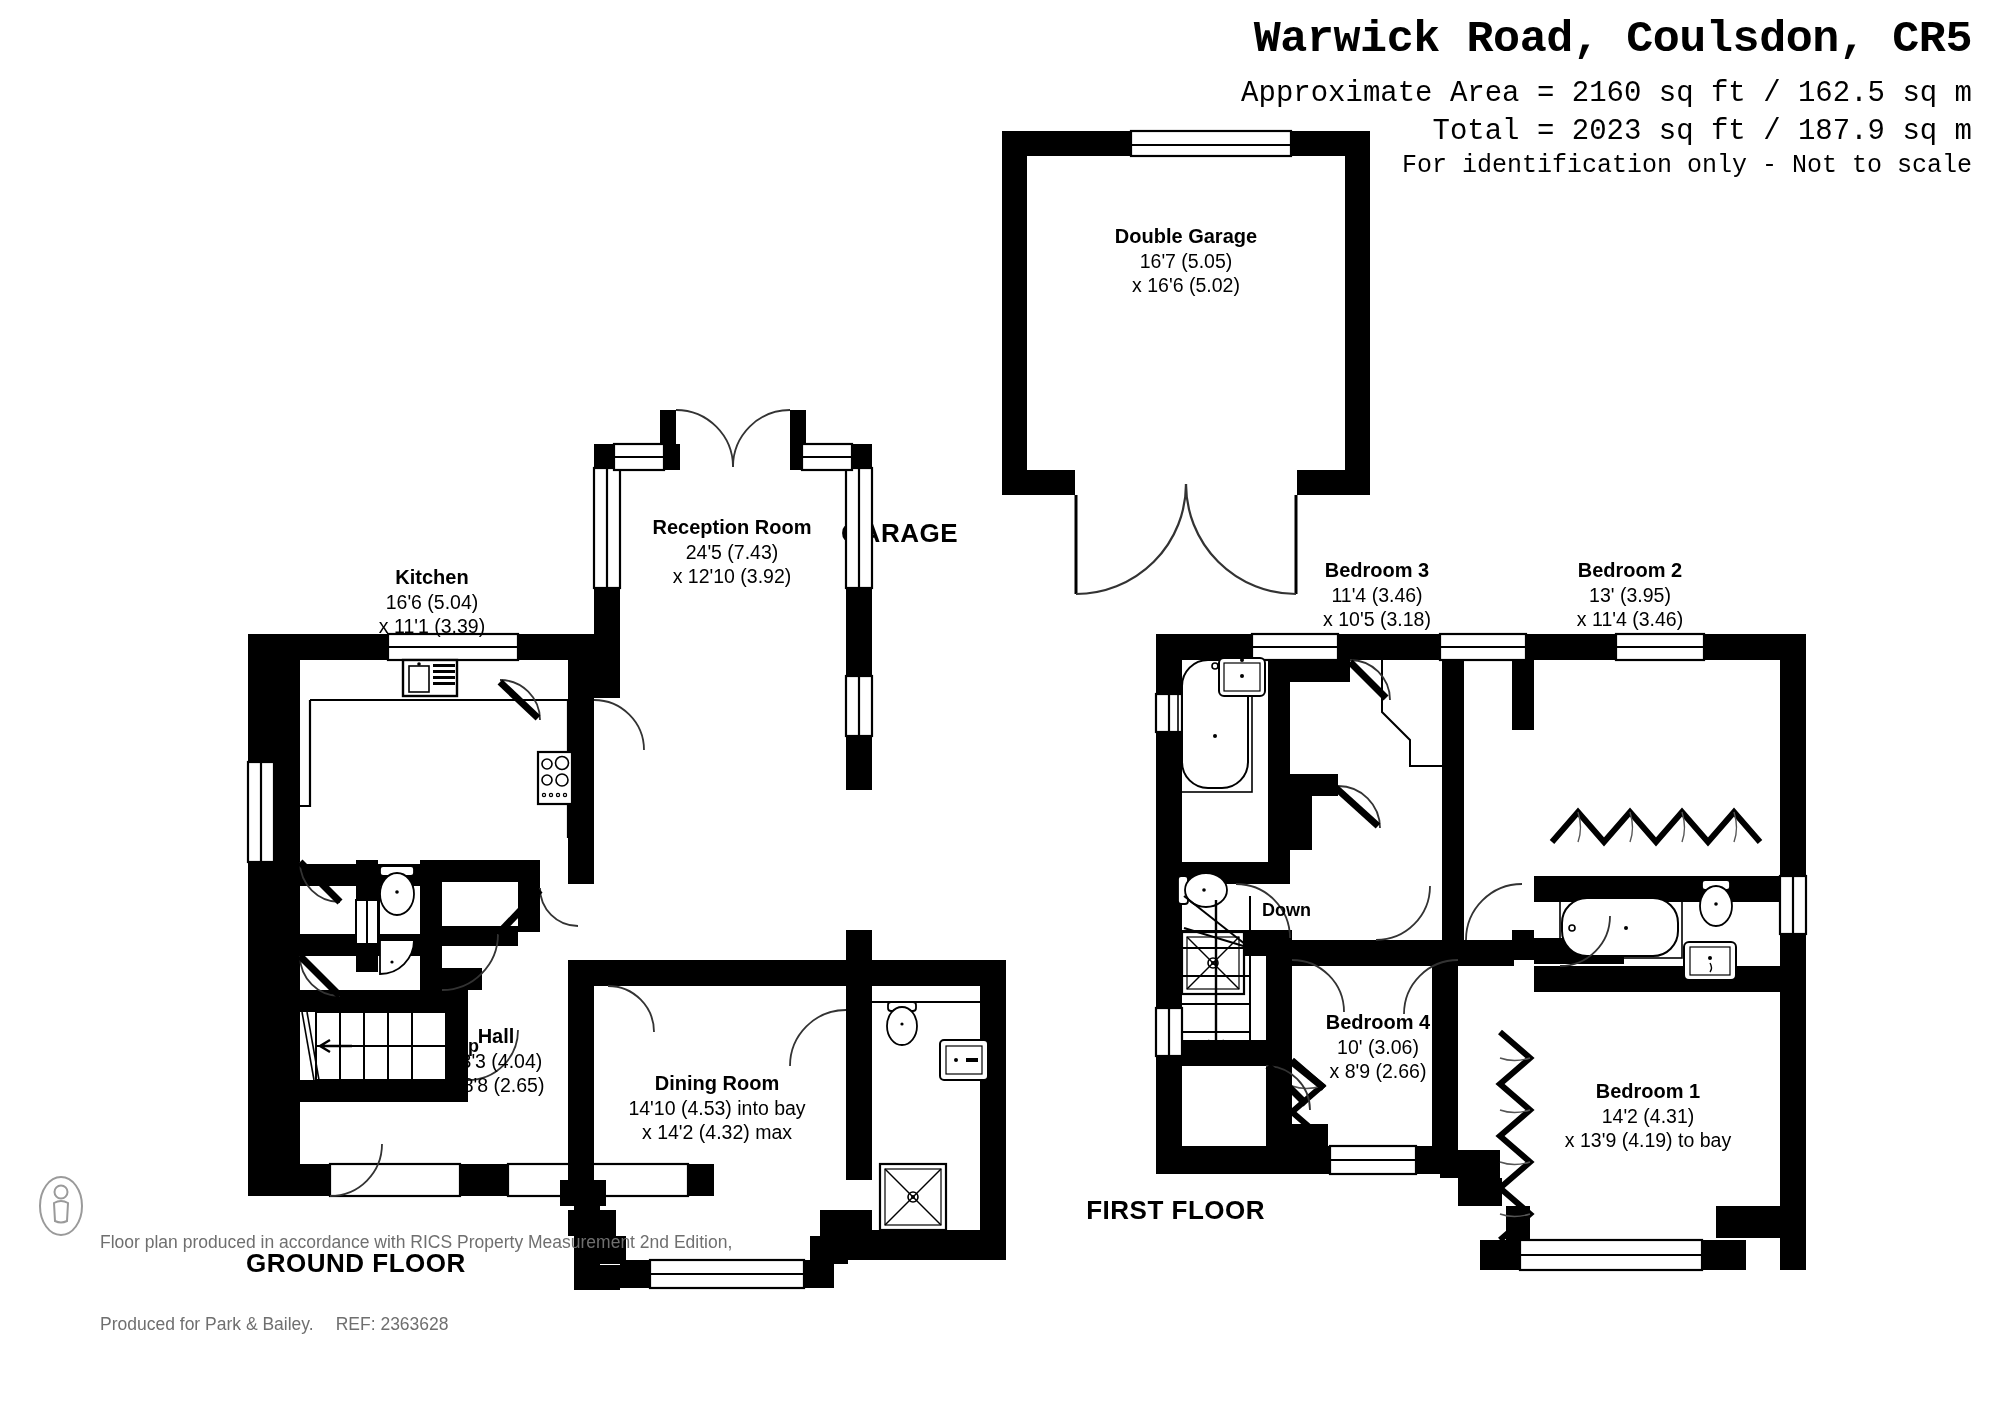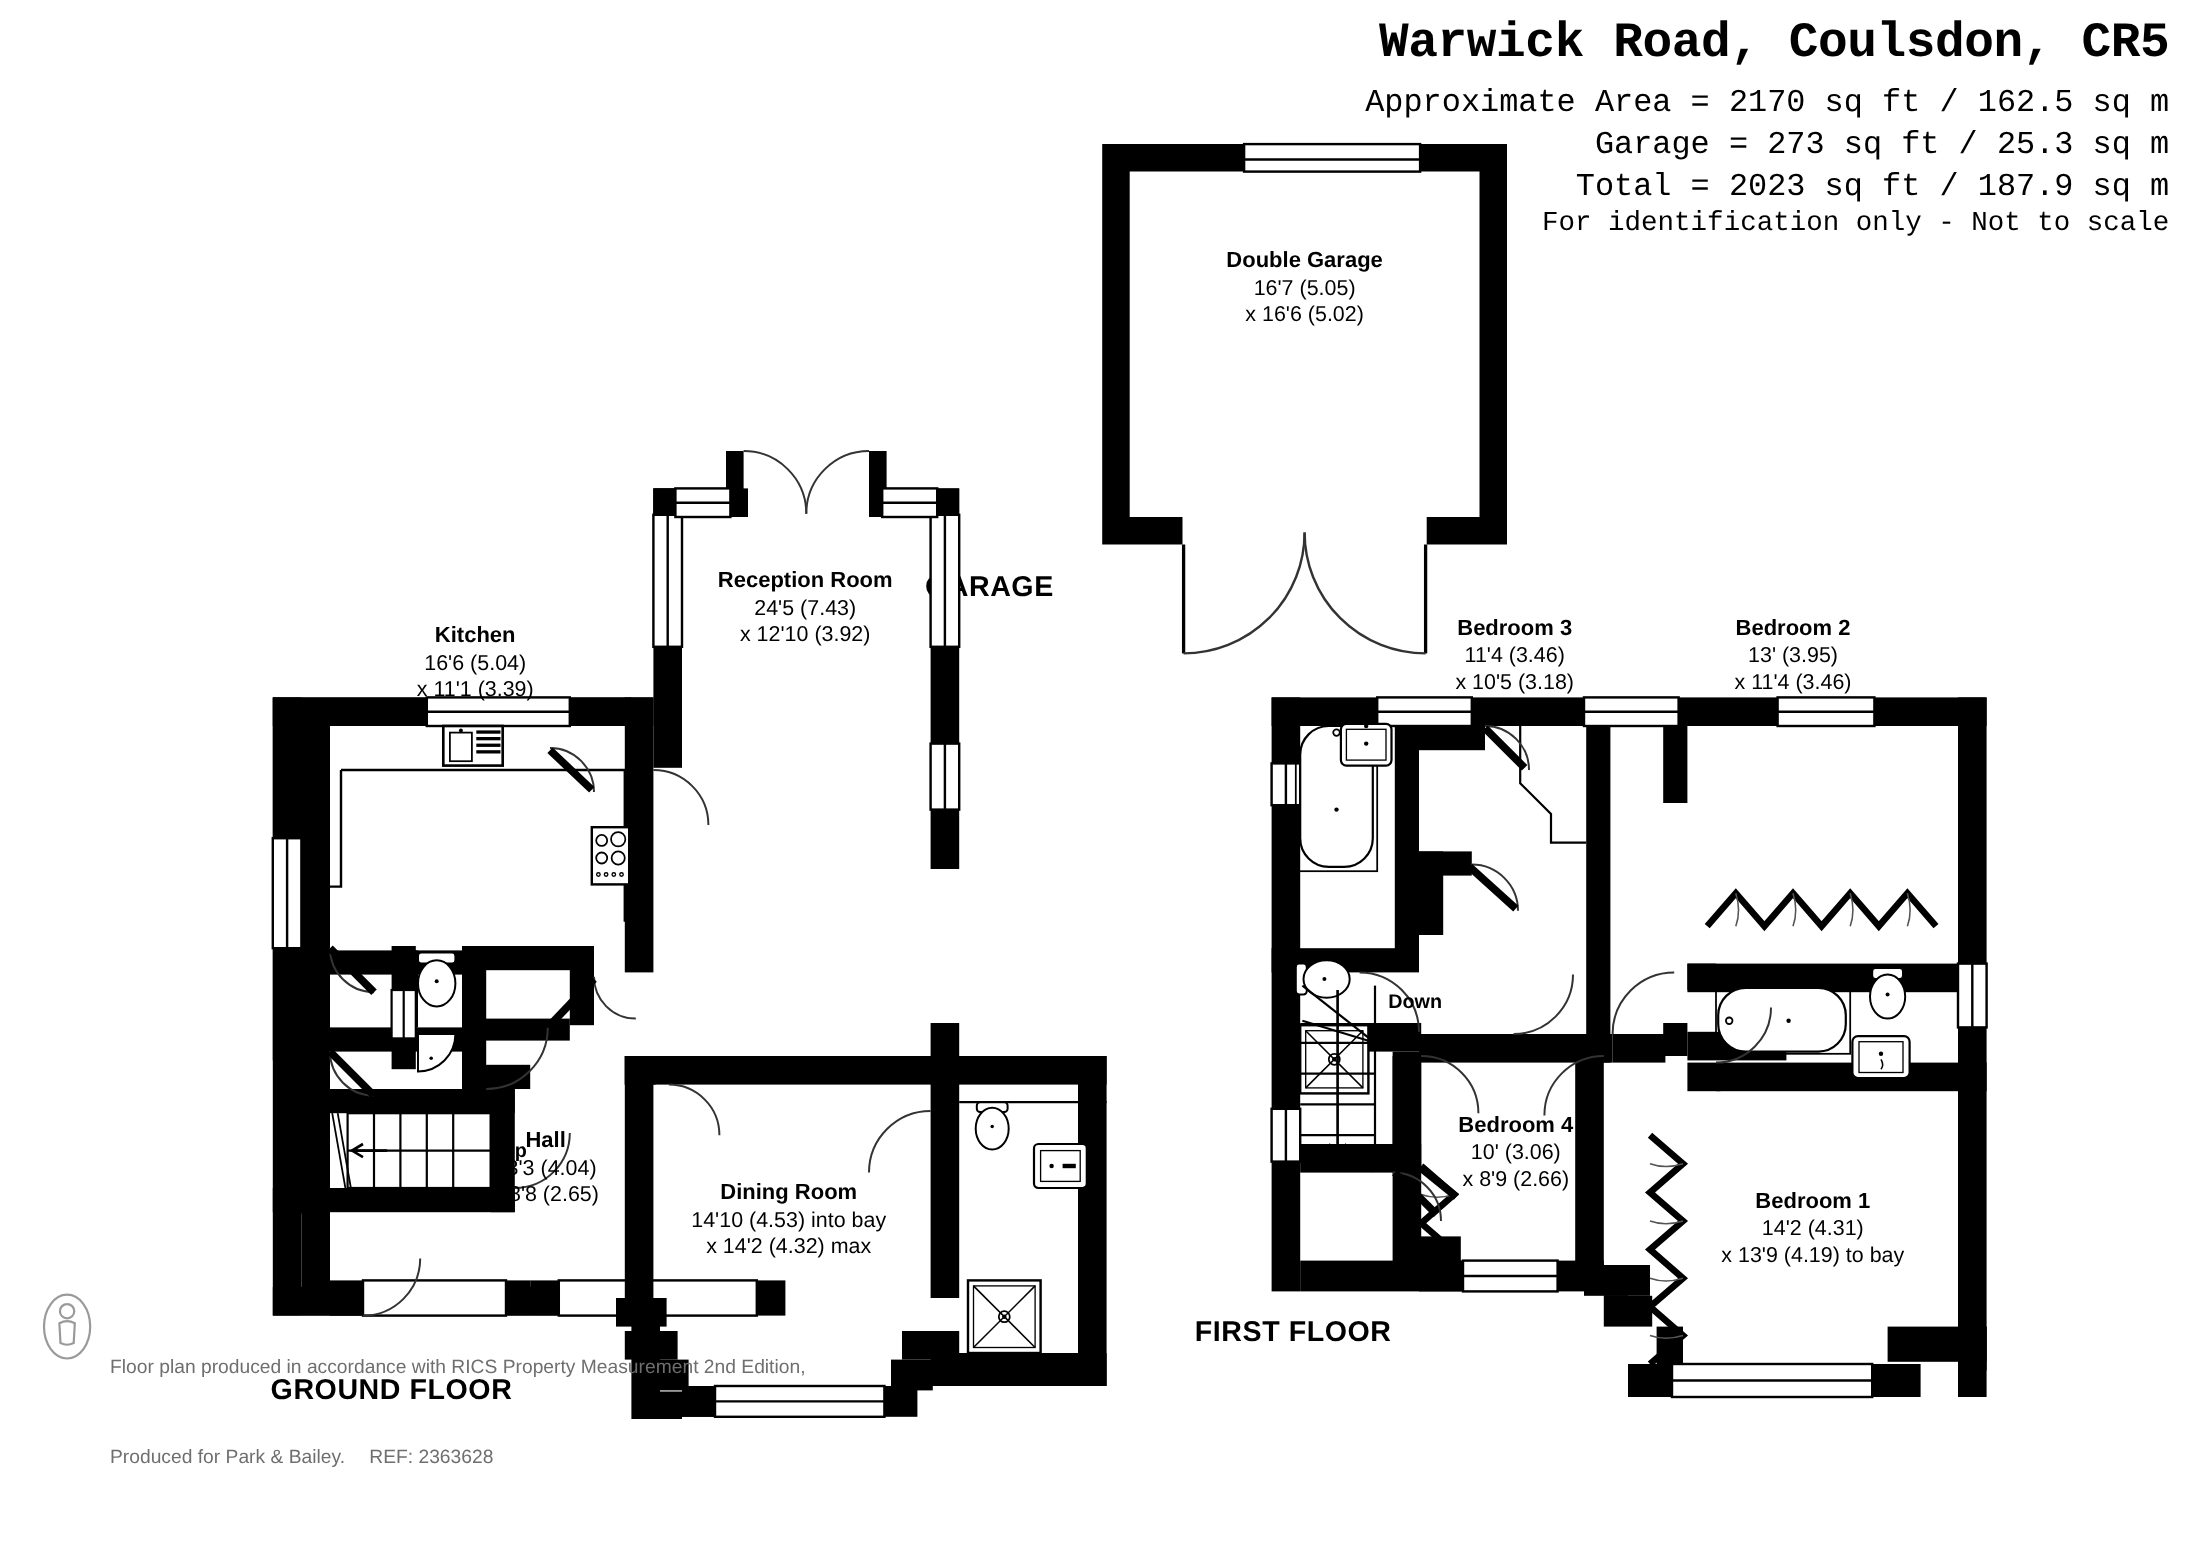--- a/index.html
+++ b/index.html
@@ -76,22 +76,21 @@
   .rm-name { font-family: "Liberation Sans", sans-serif; font-size: 20px; font-weight: bold; text-anchor: middle; }
   .rm-dim  { font-family: "Liberation Sans", sans-serif; font-size: 19.5px; text-anchor: middle; }
   .floor-label { font-family: "Liberation Sans", sans-serif; font-size: 26px; font-weight: bold; letter-spacing: 0.5px; }
   .small-bold { font-family: "Liberation Sans", sans-serif; font-size: 18px; font-weight: bold; }
 </style>
 </head>
 <body>
 
 <div id="header">
   <div id="plan-title">Warwick Road, Coulsdon, CR5</div>
-  <div class="area-line">Approximate Area = 2170 sq ft / 162.5 sq m</div>
-  <div class="area-line">Garage = 273 sq ft / 25.3 sq m</div>
+  <div class="area-line">Approximate Area = 2160 sq ft / 162.5 sq m</div>
   <div class="area-line">Total = 2023 sq ft / 187.9 sq m</div>
   <div id="disclaimer">For identification only - Not to scale</div>
 </div>
 
 <svg id="plan-canvas" viewBox="0 0 2000 1414">
 
   <g>
 
     <path fill="#000000" d="
       M1002,131 L1370,131 L1370,495 L1297,495 L1297,470 L1345,470 L1345,156 L1027,156 L1027,470 L1075,470 L1075,495 L1002,495 Z"></path>

